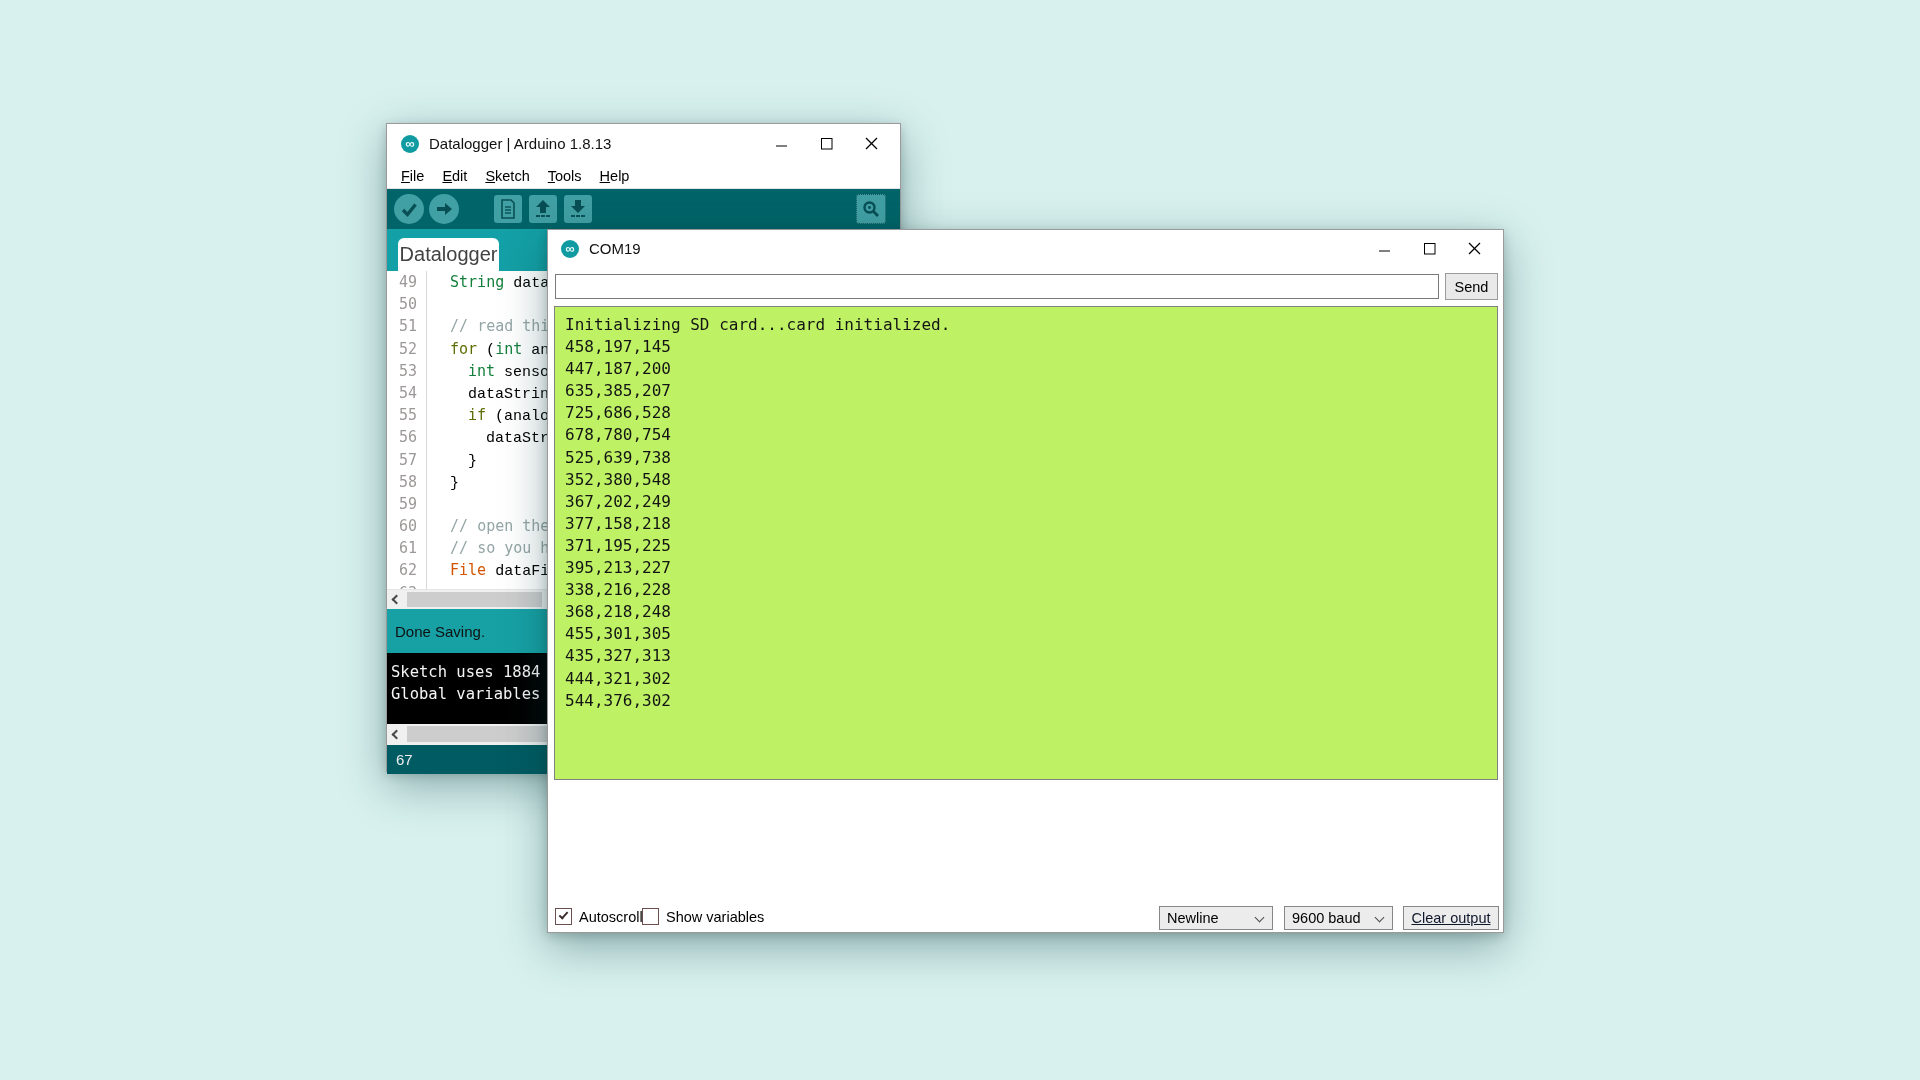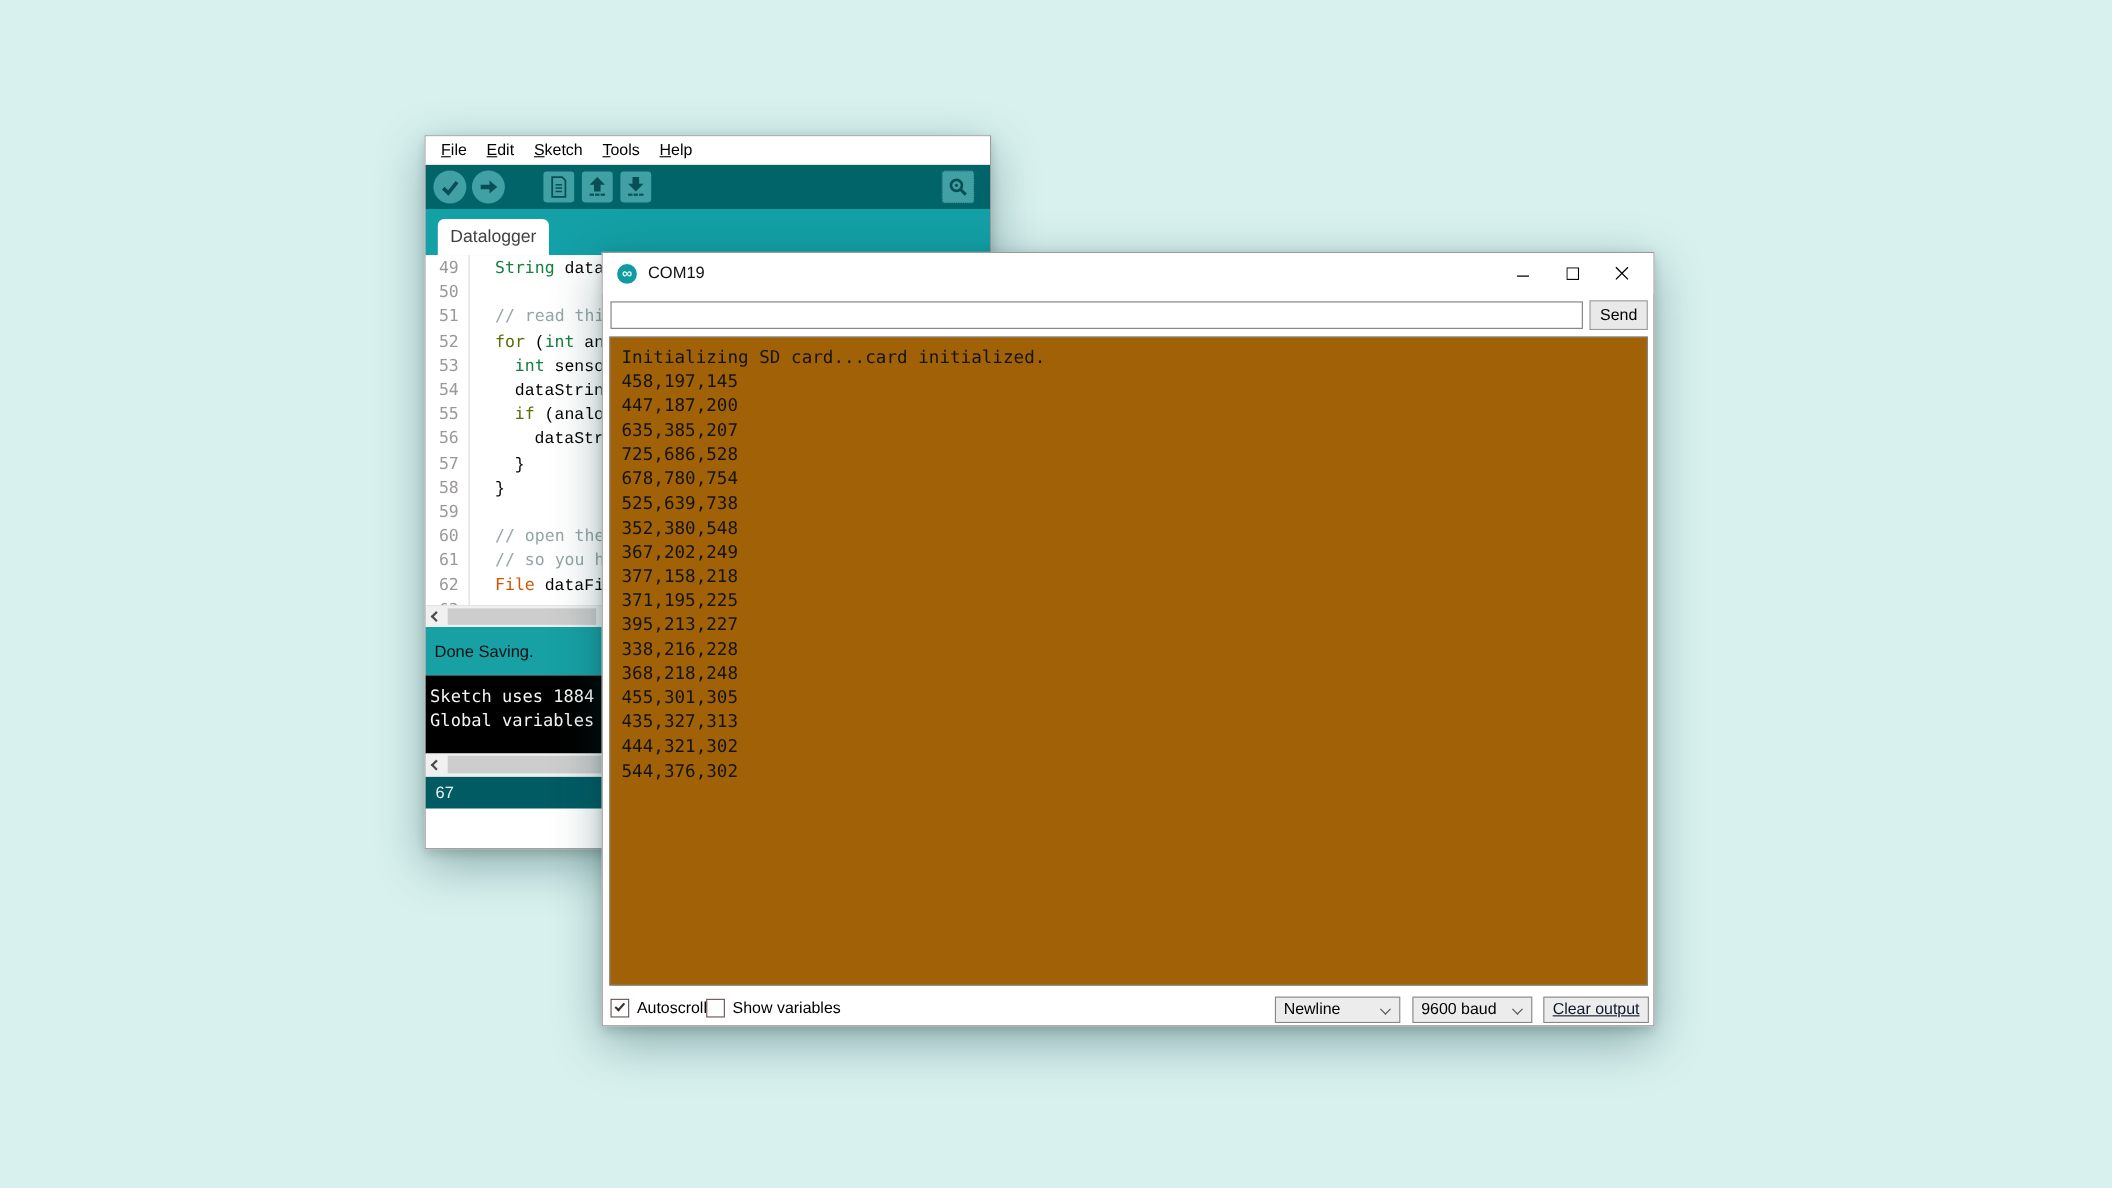--- a/index.html
+++ b/index.html
@@ -34,21 +34,21 @@
                display:flex; flex-direction:column; align-items:center; justify-content:center; }
   .tb-square.first { margin-left:30px; }
   .tb-right { position:absolute; right:14px; top:5px; width:30px; height:30px; border-radius:3px;
               background:#41a0a4; border:1px dotted #0b4e54; display:flex; align-items:center; justify-content:center; }
   .tiny-bars { width:14px; height:3px; margin-top:1px; display:flex; gap:1px; }
   .tiny-bars i { flex:1; background:#0b5158; height:2px; }
 
   .tabbar { height:42px; background:#13a0a6; position:relative; }
   .tab { position:absolute; left:11px; top:9px; width:101px; height:33px; background:#fff;
          border-radius:6px 6px 0 0; display:flex; align-items:center; justify-content:center;
-         font-size:16px; color:#424242; }
+         font-size:20px; color:#424242; }
 
   .editor { height:318px; background:#fff; overflow:hidden; position:relative; }
   .code-row { display:flex; height:22.2px; line-height:22.2px;
               font-family:"DejaVu Sans Mono", monospace; font-size:15px; white-space:pre; }
   .gutter-num { width:40px; flex:0 0 auto; padding-left:12px; color:#9d9898;
                 border-right:1px solid #d9d9d9; }
   .code-text { padding-left:5px; overflow:hidden; white-space:pre; }
   .seg-p { color:#000;font-family:Liberation Mono, monospace; }
   .seg-type { color:#15803d; }
   .seg-ctrl { color:#5e6d03; }
@@ -81,22 +81,22 @@
   .sm { left:547px; top:229px; width:957px; height:704px; z-index:2; }
   .sm .titlebar { height:37px; padding-left:13px; }
 
   .sm-input { position:absolute; left:7px; top:44px; width:884px; height:25px;
               border:1px solid #7a7a7a; background:#fff; font-size:14px; padding:0 6px;
               font-family:"Liberation Sans", sans-serif; }
   .send-btn { position:absolute; left:897px; top:43px; width:53px; height:27px;
               background:#e9e9e9; border:1px solid #9b9b9b; font-size:14.5px; color:#000;
               display:flex; align-items:center; justify-content:center; }
 
-  .sm-output { position:absolute; left:6px; top:76px; width:944px; height:590px;
-               background:#a16207; border:1px solid #828282; overflow:hidden; padding:7px 0 0 10px; }
+  .sm-output { position:absolute; left:6px; top:76px; width:944px; height:474px;
+               background:#bef264; border:1px solid #828282; overflow:hidden; padding:7px 0 0 10px; }
   .serial-line { font-family:"DejaVu Sans Mono", monospace; font-size:16px; line-height:22.1px;
                  color:#141414; white-space:pre; }
 
   .checkbox { position:absolute; width:17px; height:17px; background:#fff; border:1px solid #6b4f4f; top:678px; }
   .checkbox .check { display:none; position:absolute; left:3px; top:3px; width:9px; height:5px;
                      border-left:2px solid #402e2e; border-bottom:2px solid #402e2e; transform:rotate(-48deg); }
   .checkbox.checked .check { display:block; }
   .cb-label { position:absolute; top:679px; font-size:14.5px; color:#000; }
 
   .dropdown { position:absolute; top:676px; height:24px; background:#ececec; border:1px solid #878787;
@@ -105,20 +105,42 @@
                   border-right:1.6px solid #4c4c4c; border-bottom:1.6px solid #4c4c4c; transform:rotate(45deg); }
   .clear-btn { position:absolute; top:676px; left:855px; width:96px; height:24px; background:#ececec;
                border:1px solid #878787; display:flex; align-items:center; justify-content:center;
                font-size:14.5px; color:#0f172a;text-decoration:underline; }
 </style>
 </head>
 <body>
 
 <div class="window ide">
 
+  <div class="titlebar">
+    <span class="app-logo"></span>
+    <span class="title-text">Datalogger | Arduino 1.8.13</span>
+    <div class="win-controls">
+      <div class="win-btn">
+        <svg width="12" height="12">
+            <line x1="0" y1="8" x2="11" y2="8" stroke="#000" stroke-width="1"></line>
+          </svg>
+      </div>
+      <div class="win-btn">
+        <svg width="12" height="12">
+            <rect x="0.5" y="0.5" width="10.5" height="10.5" fill="none" stroke="#000" stroke-width="1"></rect>
+          </svg>
+      </div>
+      <div class="win-btn">
+        <svg width="13" height="13">
+            <line x1="1" y1="1" x2="12" y2="12" stroke="#000" stroke-width="1.2"></line>
+            <line x1="12" y1="1" x2="1" y2="12" stroke="#000" stroke-width="1.2"></line>
+          </svg>
+      </div>
+    </div>
+  </div>
 
   <div class="menubar" id="menu-bar">
       <span class="menu-item"><u>F</u>ile</span>
       <span class="menu-item"><u>E</u>dit</span>
       <span class="menu-item"><u>S</u>ketch</span>
       <span class="menu-item"><u>T</u>ools</span>
       <span class="menu-item"><u>H</u>elp</span>
     </div>
 
   <div class="toolbar">

